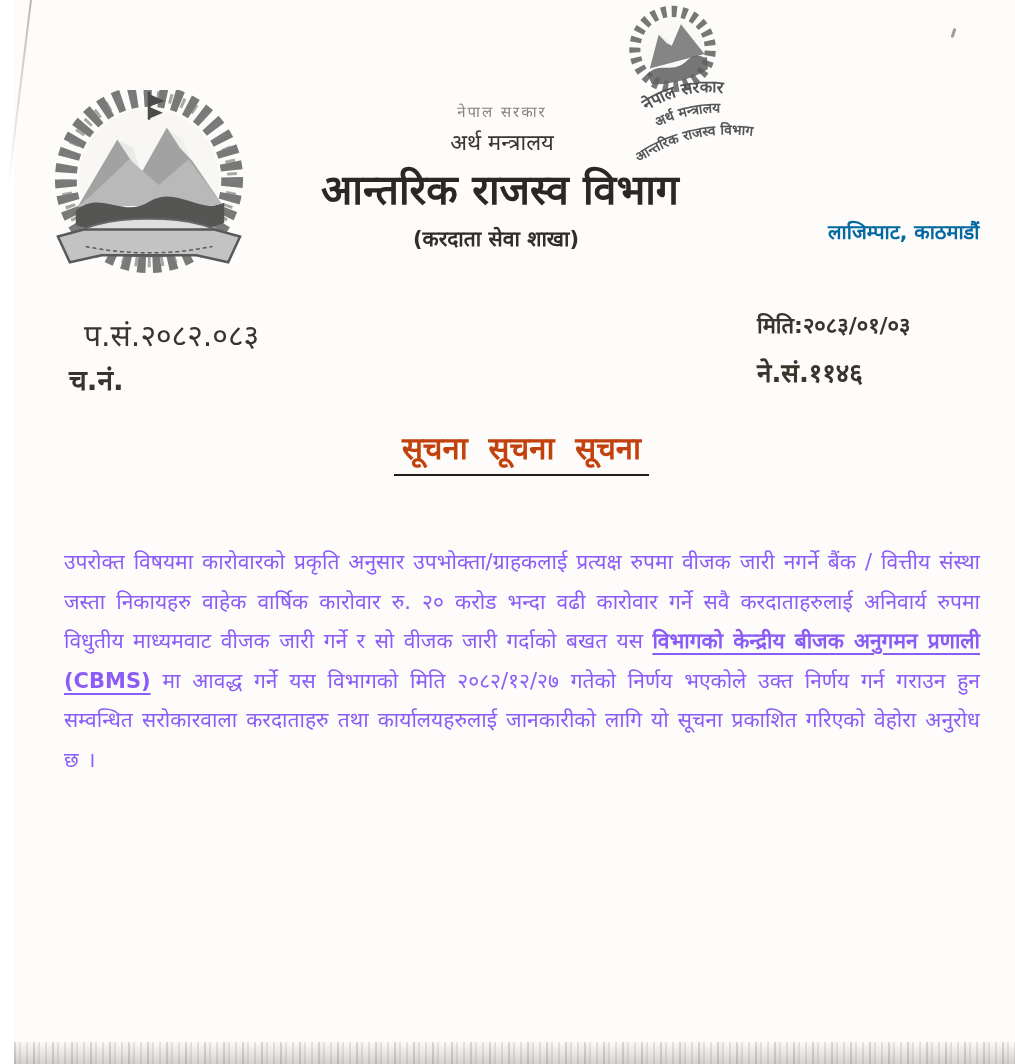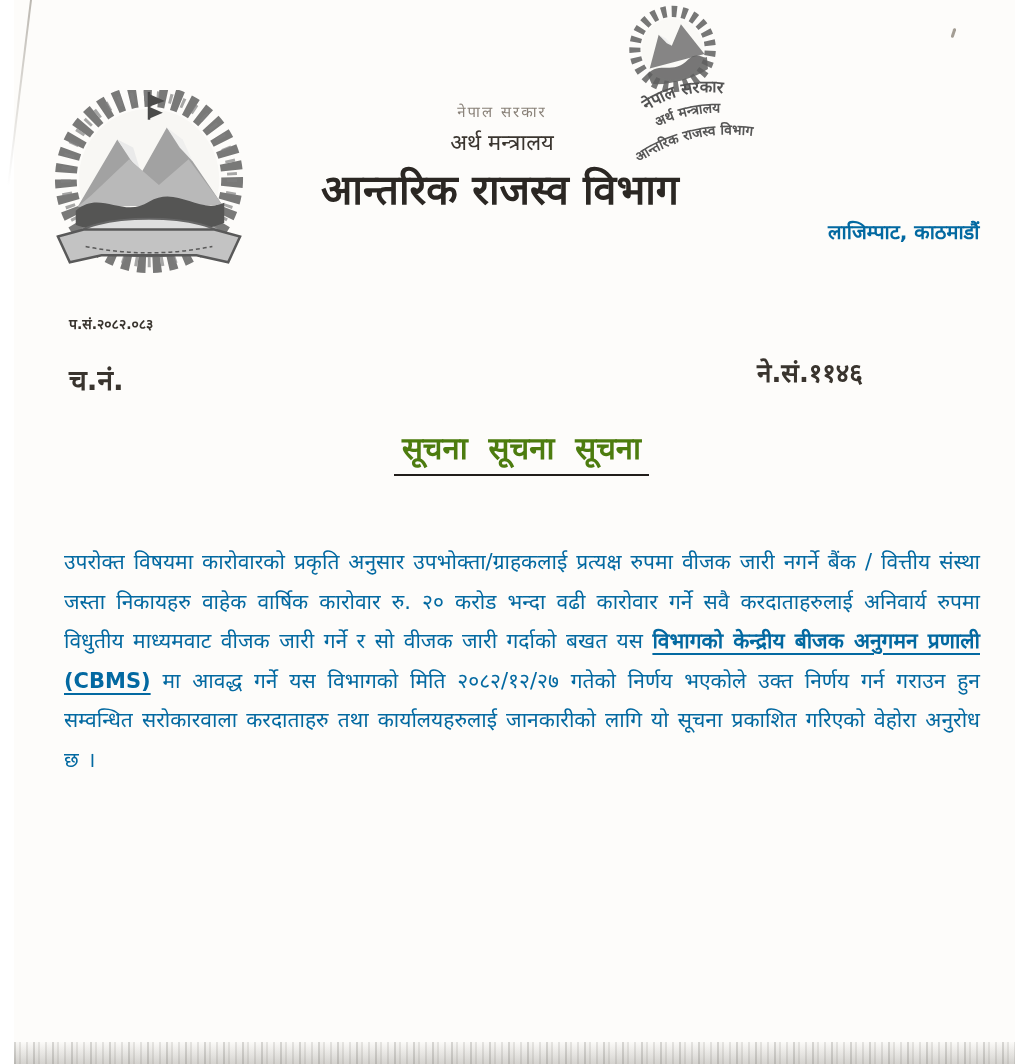--- a/index.html
+++ b/index.html
@@ -65,39 +65,39 @@
   }
 
   
   .stamp {
     position: absolute; left: 578px; top: -10px; width: 180px; height: 200px;
     transform: rotate(-13deg); opacity: .88;
   }
   .stamp svg { width: 100%; height: 100%; }
 
   
-  .ref-no  { position: absolute; left: 55px;  top: 314px; font-size: 14px; font-weight: 700; }
+  .ref-no  { position: absolute; left: 70px;  top: 314px; font-size: 30px; font-weight: 400; }
   .ch-no   { position: absolute; left: 55px;  top: 360px; font-size: 28px; font-weight: 600; }
   .date    { position: absolute; left: 743px; top: 309px; font-size: 22px; font-weight: 600; }
   .ne-no   { position: absolute; left: 743px; top: 354px; font-size: 26px; font-weight: 600; }
 
   
   .title-wrap { position: absolute; left: 0; top: 426px; width: 1015px; text-align: center; }
   .title {
     display: inline-block;
-    font-size: 31px; font-weight: 700; color: #4d7c0f;
+    font-size: 31px; font-weight: 700; color: #c2410c;
     word-spacing: 10px;
     border-bottom: 2.5px solid #211d1a;
     padding: 0 8px 6px 8px;
   }
 
   
   .body-text {
     position: absolute; left: 50px; top: 543px; width: 916px;
-    font-size: 21px; line-height: 39.5px; color: #0369a1;
+    font-size: 21px; line-height: 39.5px; color: #8b5cf6;
     text-align: justify; word-spacing: 2px; margin: 0;
   }
   .body-text .u {
     font-weight: 700;
     text-decoration: underline;
     text-underline-offset: 5px;
     text-decoration-thickness: 1.5px;
   }
 </style>
 </head>
@@ -120,20 +120,21 @@
     <polygon points="52,106 90,70 120,96 150,70 184,116 38,118" fill="#b4b4b4"></polygon>
     <path d="M36 122 C60 100 84 130 110 113 C138 96 160 126 186 114 L186 134 C160 147 60 147 36 136 Z" fill="#474747"></path>
     <ellipse cx="110" cy="149" rx="73" ry="19" fill="#dddddd" stroke="#5a5a5a" stroke-width="2"></ellipse>
     <path d="M18 148 L44 141 L176 141 L202 148 L190 174 L158 167 L62 167 L30 174 Z" fill="#bfbfbf" stroke="#4c4c4c" stroke-width="2.5"></path>
     <path d="M46 158 q64 13 128 0" stroke="#4c4c4c" stroke-width="1.5" stroke-dasharray="4 3" fill="none"></path>
   </svg>
 
   <div class="hdr-govt">नेपाल सरकार</div>
   <div class="hdr-ministry">अर्थ मन्त्रालय</div>
   <div class="hdr-dept">आन्तरिक राजस्व विभाग</div>
+  <div class="hdr-branch">(करदाता सेवा शाखा)</div>
   <div class="location">लाजिम्पाट, काठमाडौं</div>
 
   <div class="stamp">
     <svg viewBox="0 0 210 210" aria-hidden="true">
       <g>
         <circle cx="105" cy="56" r="44" fill="none" stroke="#4a4a4a" stroke-width="13" stroke-dasharray="6 6" opacity="0.85"></circle>
         <circle cx="105" cy="56" r="36" fill="#faf9f6"></circle>
         <polygon points="74,72 93,36 105,52 121,30 140,70" fill="#5e5e5e" opacity="0.85"></polygon>
         <polygon points="93,36 100,48 105,52 100,42" fill="#efefef"></polygon>
         <path d="M70 78 C86 66 100 86 120 72 C132 64 138 76 142 74 L140 88 C118 96 88 96 72 90 Z" fill="#4a4a4a" opacity="0.85"></path>
@@ -150,20 +151,21 @@
         <textPath href="#stamp-arc2" startOffset="50%" text-anchor="middle">अर्थ मन्त्रालय</textPath>
       </text>
       <text font-size="16" font-weight="bold" fill="#404040">
         <textPath href="#stamp-arc3" startOffset="50%" text-anchor="middle">आन्तरिक राजस्व विभाग</textPath>
       </text>
     </svg>
   </div>
 
   <div class="ref-no">प.सं.२०८२.०८३</div>
   <div class="ch-no">च.नं.</div>
+  <div class="date">मिति:२०८३/०१/०३</div>
   <div class="ne-no">ने.सं.११४६</div>
 
   <div class="title-wrap">
     <span class="title">सूचना सूचना सूचना</span>
   </div>
 
   <p class="body-text"><span>उपरोक्त विषयमा कारोवारको प्रकृति अनुसार उपभोक्ता/ग्राहकलाई प्रत्यक्ष रुपमा वीजक जारी नगर्ने बैंक / वित्तीय संस्था जस्ता निकायहरु वाहेक वार्षिक कारोवार रु. २० करोड भन्दा वढी कारोवार गर्ने सवै करदाताहरुलाई अनिवार्य रुपमा विधुतीय माध्यमवाट वीजक जारी गर्ने र सो वीजक जारी गर्दाको बखत यस </span><span class="u">विभागको केन्द्रीय बीजक अनुगमन प्रणाली (CBMS)</span><span> मा आवद्ध गर्ने यस विभागको मिति २०८२/१२/२७ गतेको निर्णय भएकोले उक्त निर्णय गर्न गराउन हुन सम्वन्धित सरोकारवाला करदाताहरु तथा कार्यालयहरुलाई जानकारीको लागि यो सूचना प्रकाशित गरिएको वेहोरा अनुरोध छ ।</span></p>
 
   <div class="bottom-grain"></div>
 </div>

